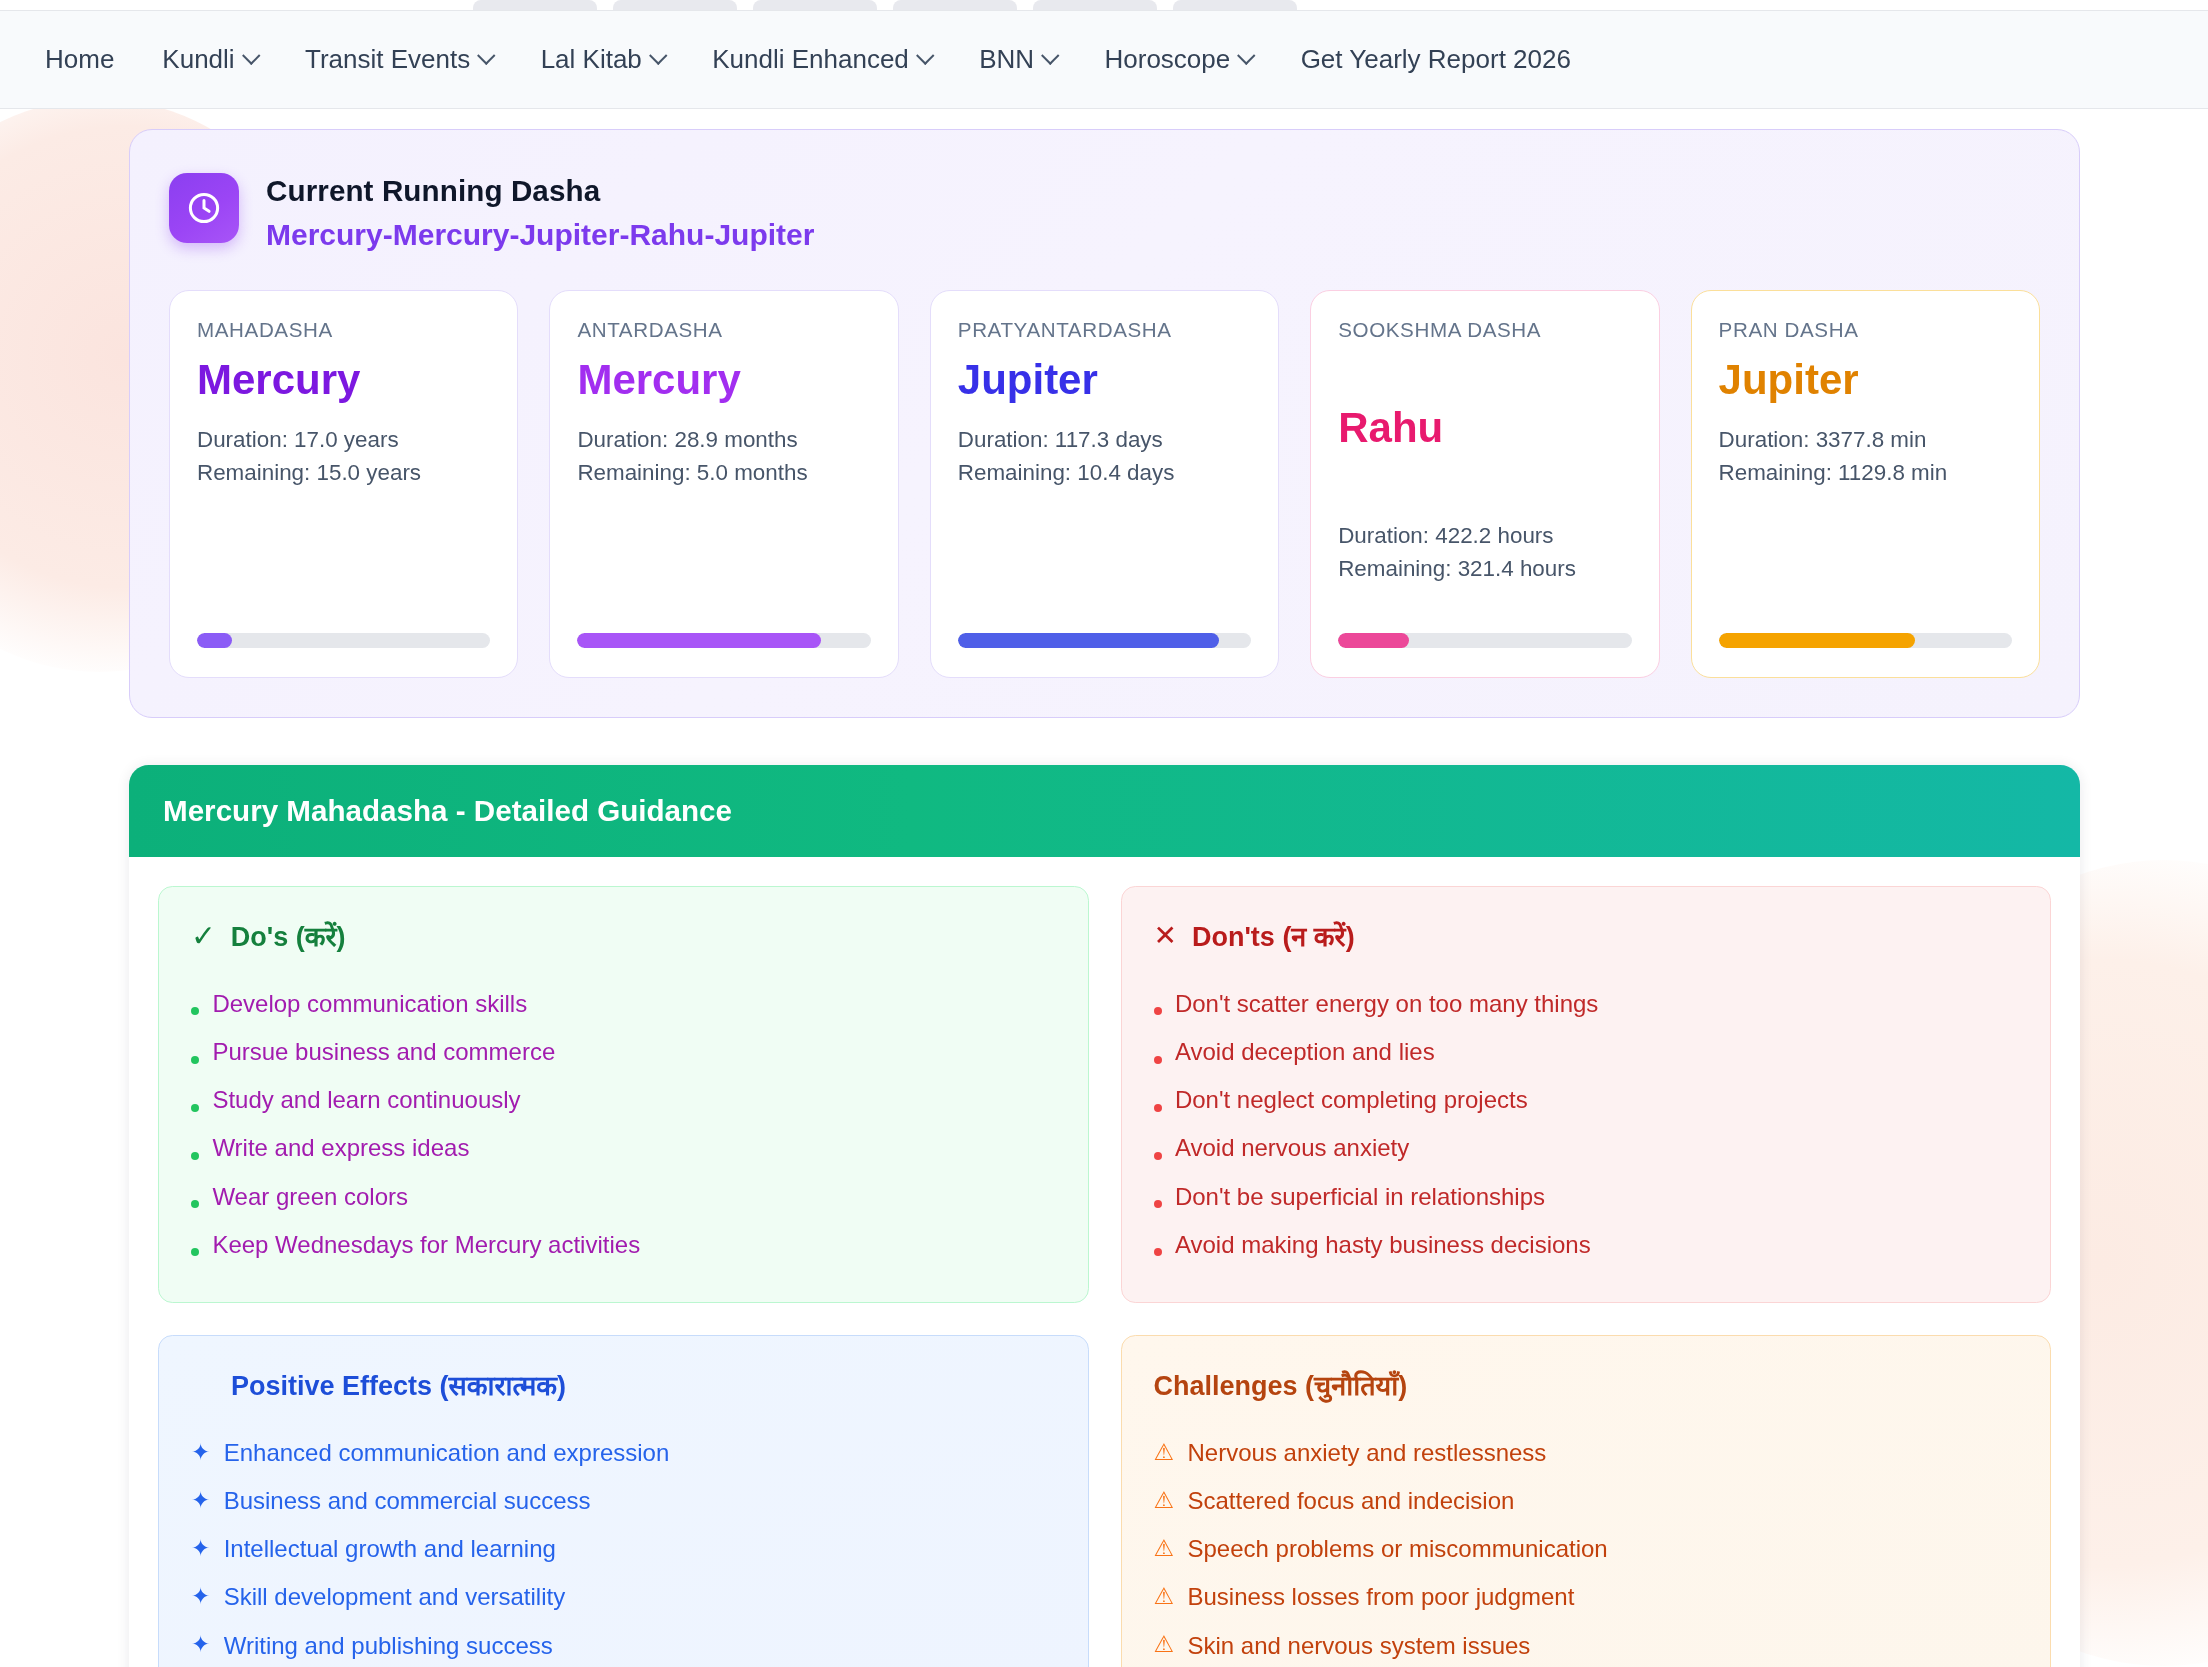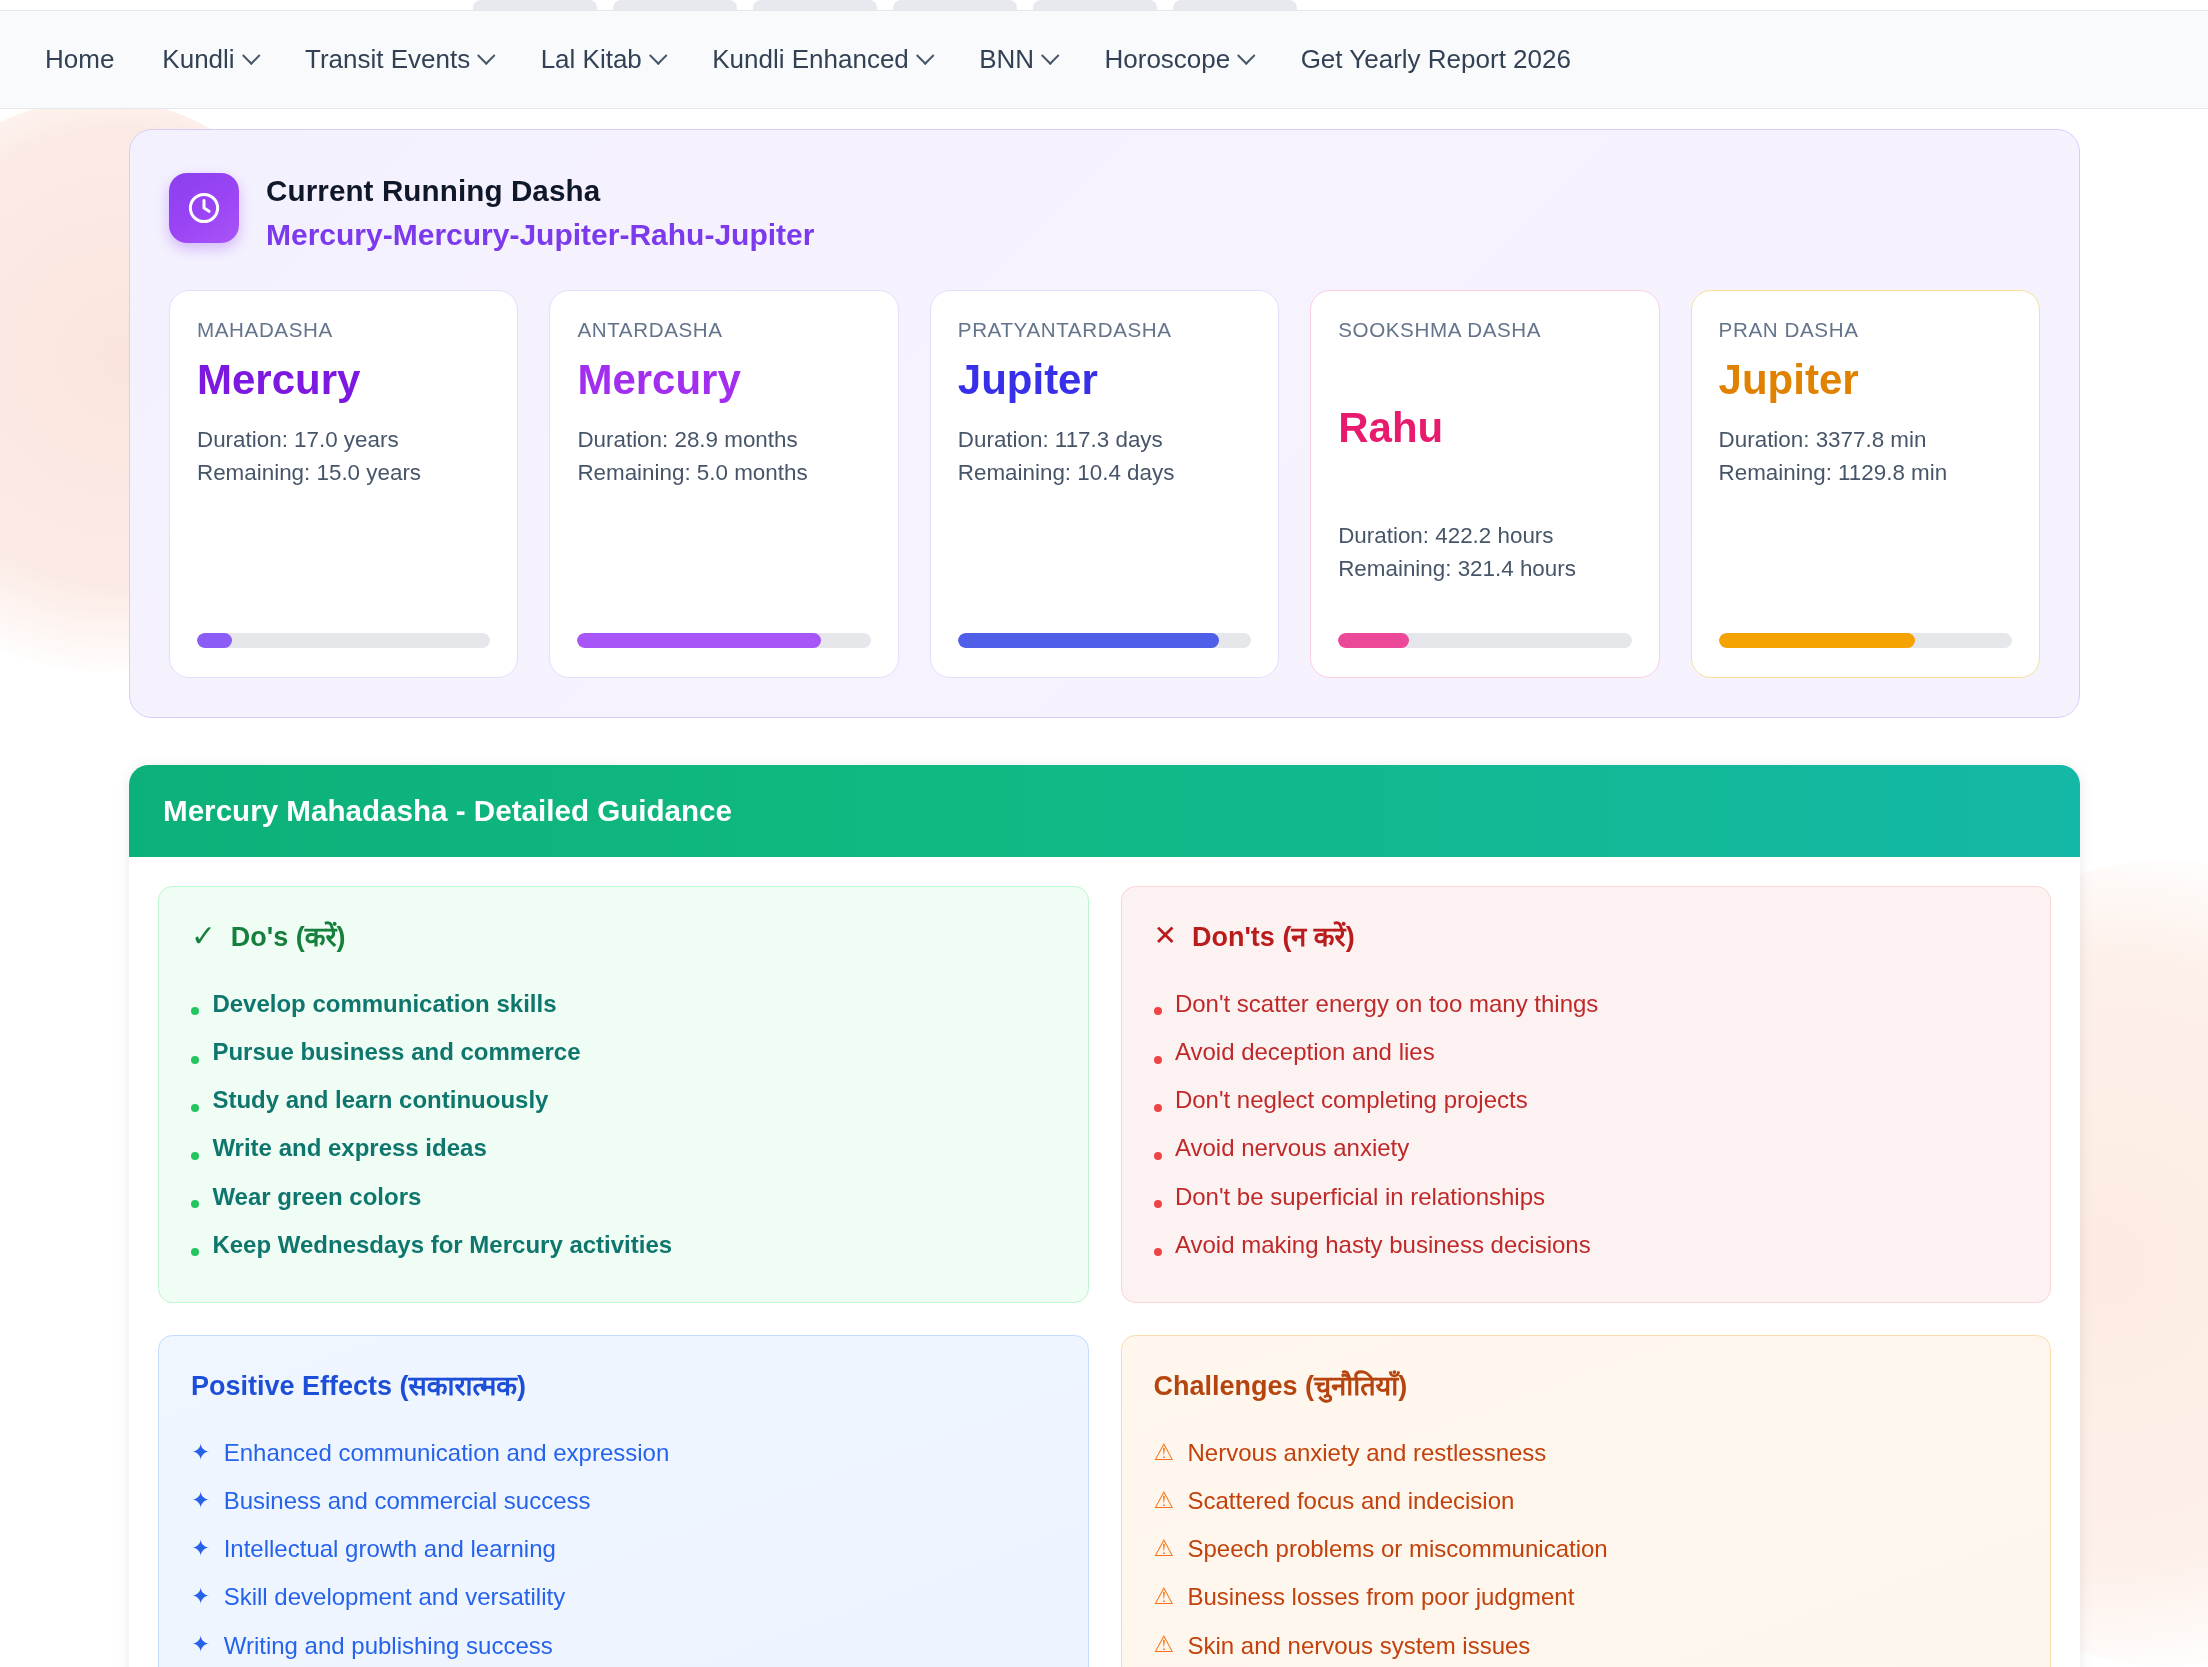--- a/index.html
+++ b/index.html
@@ -151,34 +151,34 @@
   .panel-donts    { background: #fdf2f2; border: 1.3px solid #fbd5d5; }
   .panel-positive { background: linear-gradient(160deg,#eff6ff 0%,#eef4ff 100%); border: 1.3px solid #c7dcfb; }
   .panel-chall    { background: linear-gradient(160deg,#fff7ed 0%,#fdf6ec 100%); border: 1.3px solid #fbdcae; }
 
   .panel-title {
     display: flex; align-items: center; gap: 15px;
     font-size: 27px; font-weight: 700; margin-bottom: 25px;
   }
   .t-green  { color: #15803d; }
   .t-red    { color: #b91c1c; }
-  .t-blue   { color: #1d4ed8; }
+  .t-blue   { color: #1d4ed8; margin-left: 40px; }
   .t-orange { color: #b5440f; }
 
   .glyph { font-size: 27px; line-height: 1; font-weight: 400; }
   .glyph-check { font-size: 29.6px; }
   .glyph-x     { font-size: 28px; }
 
   ul.items { list-style: none; }
   ul.items li {
     display: flex; align-items: center; gap: 13.4px;
     font-size: 24px; line-height: 1.3;
     padding: 8.5px 0;
   }
-  .li-green  { color: #0f766e; font-weight: bold; }
+  .li-green  { color: #a21caf; }
   .li-red    { color: #c02929; }
   .li-blue   { color: #2563eb; }
   .li-orange { color: #c2410c; }
 
   .dot {
     width: 8px; height: 8px; border-radius: 50%;
     flex: 0 0 8px; position: relative; top: 8px;
   }
   .dot-green { background: #22c55e; }
   .dot-red   { background: #ef4444; }

